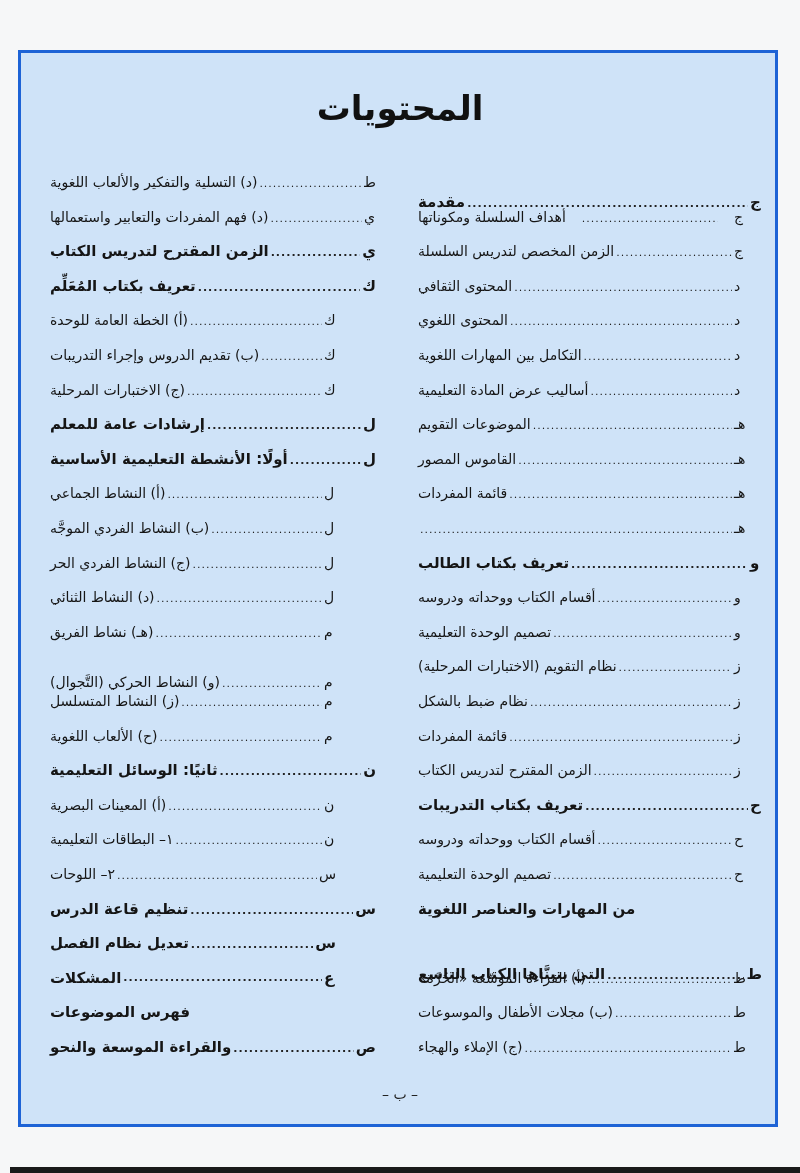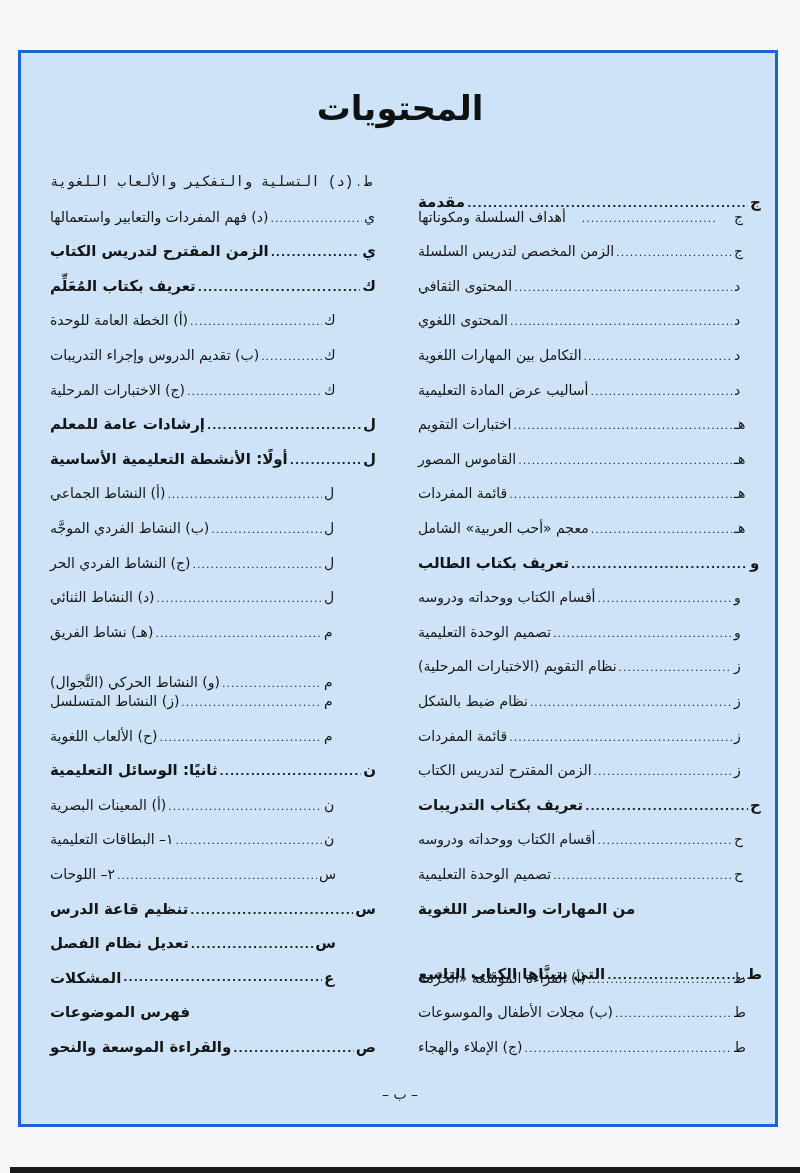--- a/index.html
+++ b/index.html
@@ -75,36 +75,35 @@
       <span class="lbl">التكامل بين المهارات اللغوية</span>
       <span class="dots"></span>
       <span class="pg">د</span>
     </div>
     <div class="row" style="top: 377.6px; left: 418px; width: 328px;">
       <span class="lbl">أساليب عرض المادة التعليمية</span>
       <span class="dots"></span>
       <span class="pg">د</span>
     </div>
     <div class="row" style="top: 412.2px; left: 418px; width: 328px;">
-      <span class="lbl">اختبارات التقويم</span>
+      <span class="lbl">الموضوعات التقويم</span>
       <span class="dots"></span>
       <span class="pg">هـ</span>
     </div>
     <div class="row" style="top: 446.8px; left: 418px; width: 328px;">
       <span class="lbl">القاموس المصور</span>
       <span class="dots"></span>
       <span class="pg">هـ</span>
     </div>
     <div class="row" style="top: 481.4px; left: 418px; width: 328px;">
       <span class="lbl">قائمة المفردات</span>
       <span class="dots"></span>
       <span class="pg">هـ</span>
     </div>
     <div class="row" style="top: 516px; left: 418px; width: 328px;">
-      <span class="lbl">معجم «أحب العربية» الشامل</span>
       <span class="dots"></span>
       <span class="pg">هـ</span>
     </div>
     <div class="row bold" style="top: 550.6px; left: 418px; width: 344px;">
       <span class="lbl">تعريف بكتاب الطالب</span>
       <span class="dots"></span>
       <span class="pg">و</span>
     </div>
     <div class="row" style="top: 585.2px; left: 418px; width: 328px;">
       <span class="lbl">أقسام الكتاب ووحداته ودروسه</span>
@@ -171,21 +170,21 @@
       <span class="dots"></span>
       <span class="pg">ط</span>
     </div>
     <div class="row" style="top: 1035px; left: 418px; width: 328px;">
       <span class="lbl">(ج) الإملاء والهجاء</span>
       <span class="dots"></span>
       <span class="pg">ط</span>
     </div>
   </div>
 <div id="toc-left">
-    <div class="row" style="top: 170px; left: 50px; width: 326px; font-family: Liberation Mono, monospace;">
+    <div class="row" style="top: 170px; left: 50px; width: 326px;">
       <span class="lbl">(د) التسلية والتفكير والألعاب اللغوية</span>
       <span class="dots"></span>
       <span class="pg">ط</span>
     </div>
     <div class="row" style="top: 204.6px; left: 50px; width: 326px;">
       <span class="lbl">(د) فهم المفردات والتعابير واستعمالها</span>
       <span class="dots"></span>
       <span class="pg">ي</span>
     </div>
     <div class="row bold" style="top: 239.2px; left: 50px; width: 326px;">

